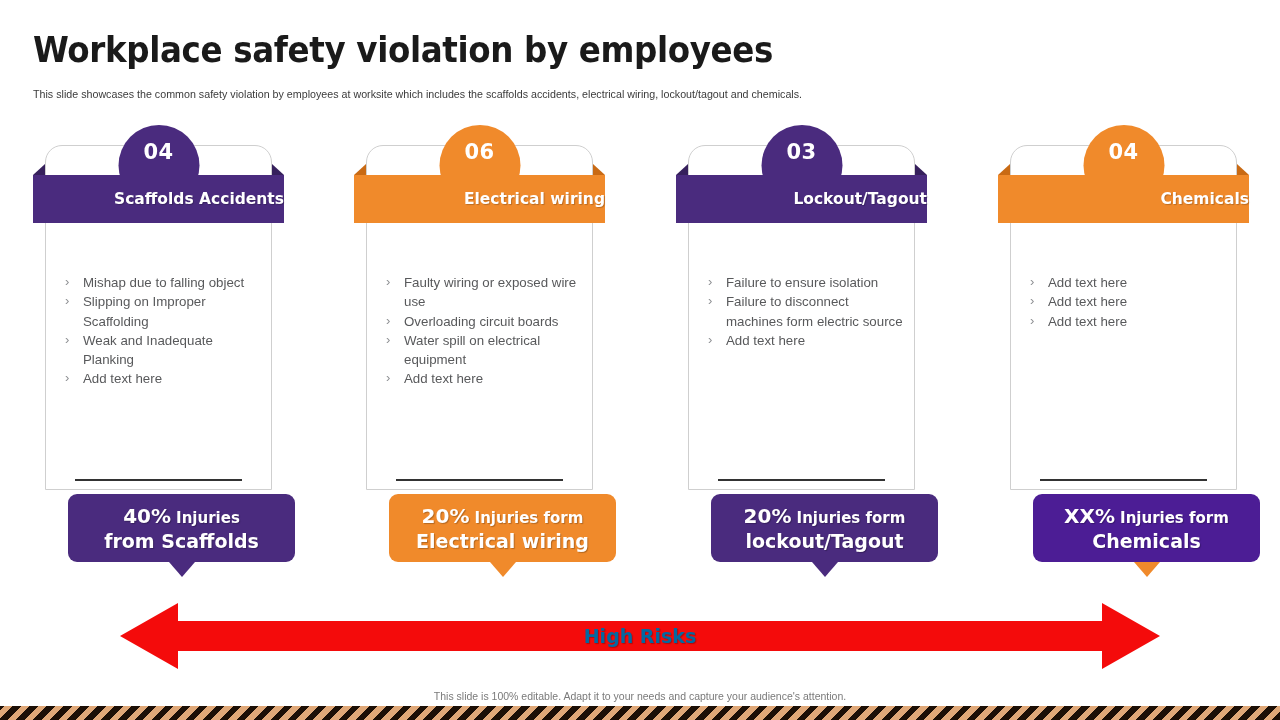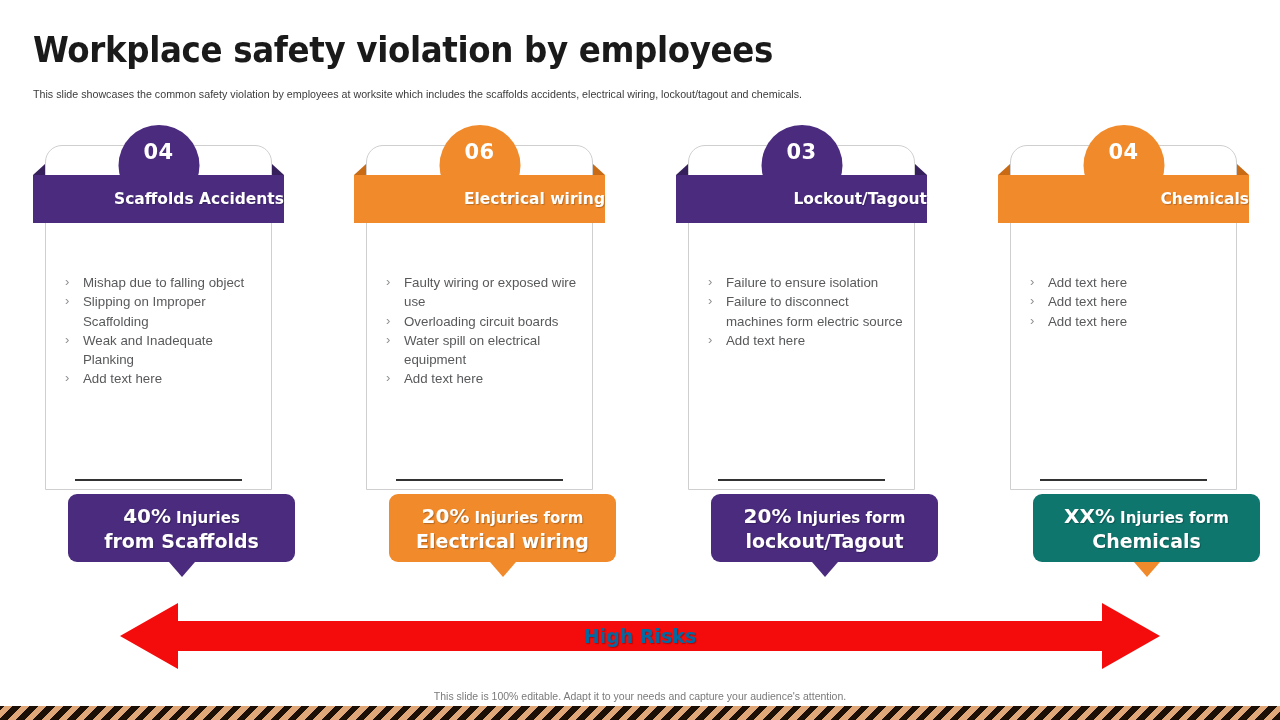--- a/index.html
+++ b/index.html
@@ -252,21 +252,21 @@
         </div>
       </div>
       <div class="stat" style="left: 688px;">
         <div class="stat-box" style="background: rgb(74, 43, 126);">
           <div class="stat-line"><span class="stat-pct">20%</span> <span class="stat-txt">Injuries form</span></div>
           <div class="stat-line2">lockout/Tagout</div>
           <div class="stat-tip" style="border-top: 15px solid rgb(74, 43, 126);"></div>
         </div>
       </div>
       <div class="stat" style="left: 1010px;">
-        <div class="stat-box" style="background: #0f766e;">
+        <div class="stat-box" style="background: #4c1d95;">
           <div class="stat-line"><span class="stat-pct">XX%</span> <span class="stat-txt">Injuries form</span></div>
           <div class="stat-line2">Chemicals</div>
           <div class="stat-tip" style="border-top: 15px solid rgb(240, 138, 43);"></div>
         </div>
       </div>
     </div>
 
   <div class="risk-arrow">
     <svg width="1040" height="70" viewBox="0 0 1040 70">
       <polygon points="0,35 58,2 58,20 982,20 982,2 1040,35 982,68 982,50 58,50 58,68" fill="#F40B0B"></polygon>

